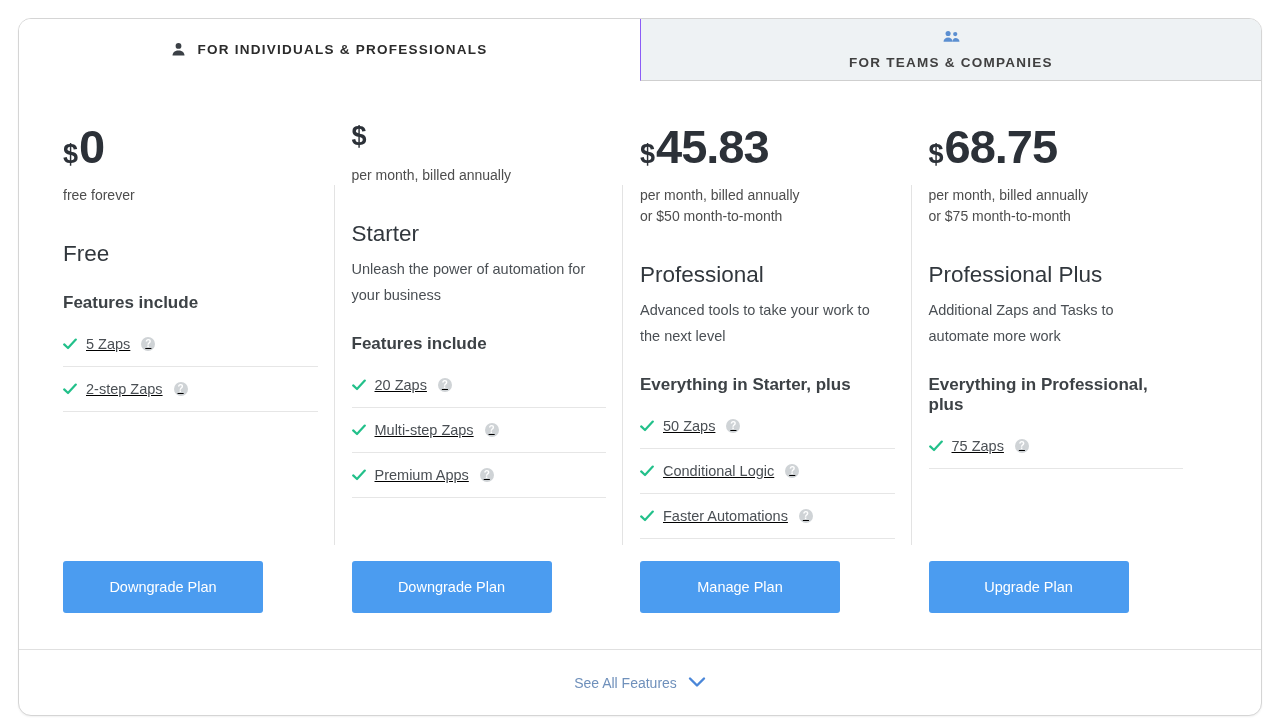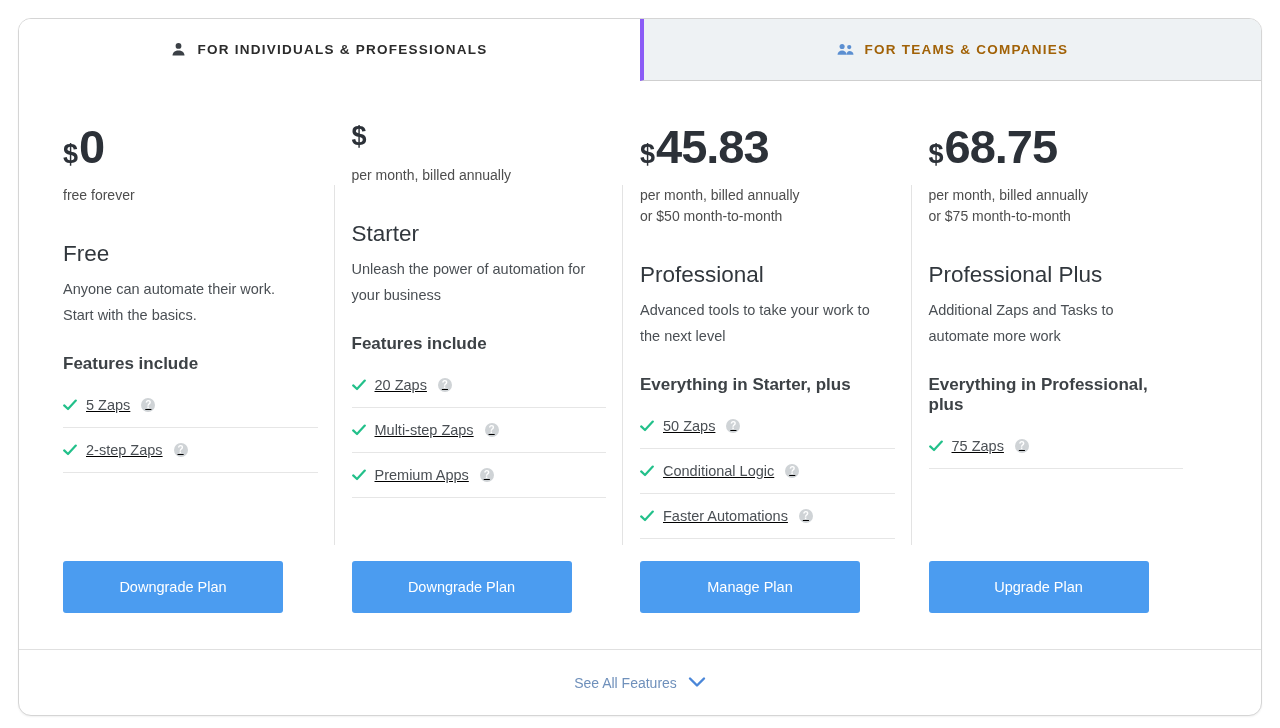--- a/index.html
+++ b/index.html
@@ -31,23 +31,24 @@
     font-size: 13.5px; font-weight: bold; letter-spacing: 1.25px;
     cursor: pointer; position: relative;
   }
   .tab.active {
     background: #ffffff;
     color: #2b2b2b;
     border-bottom: 1px solid transparent;
   }
   .tab.inactive {
     background: #eef2f4;
-    color: #a16207;
-    border-left: 4px solid #8b5cf6;
+    color: #404040;
+    border-left: 1px solid #8b5cf6;
     border-bottom: 1px solid #cfcfcf;
+    flex-direction: column;
   }
   .tab .ticon { display: inline-flex; align-items: center; }
 
   
   .plans {
     flex: 1 1 auto;
     display: flex;
     padding: 42px 44px 0 44px;
     position: relative;
   }
@@ -100,21 +101,21 @@
   .help {
     display: inline-flex; align-items: center; justify-content: center;
     width: 14px; height: 14px; border-radius: 50%;
     background: #cfd3d6; color: #ffffff;
     font-size: 10px; font-weight: bold; line-height: 1;
     cursor: pointer; margin-left: 2px;
   }
 
   .cta-wrap { margin-top: auto; padding-bottom: 36px; }
   .cta {
-    display: block; width: 220px; height: 52px;
+    display: block; width: 200px; height: 52px;
     background: #4b9cf0; color: #ffffff;
     border: none; border-radius: 3px;
     font-family: inherit; font-size: 14.5px;
     cursor: pointer;
   }
 
   
   .footer {
     flex: 0 0 66px;
     border-top: 1px solid #e0e0e0;
@@ -159,21 +160,20 @@
         <div class="vdiv"></div>
         <div class="price">
           <span class="cur">$</span>
           <span class="amt">0</span>
         </div>
         <div class="billing">
           <div>free forever</div>
           <div></div>
         </div>
         <div class="plan-name">Free</div>
-        <div class="plan-desc">Anyone can automate their work. Start with the basics.</div>
         <div class="feat-head">Features include</div>
         <div class="feat-list">
           <div class="feat-row">
             <span class="check">
               <svg width="14" height="12" viewBox="0 0 14 12">
                   <path d="M1.2 6.4 L5 10 L12.8 1.6" stroke="#22c08a" stroke-width="2.2" fill="none" stroke-linecap="round" stroke-linejoin="round"></path>
                 </svg>
             </span>
             <span>5 Zaps</span>
             <span class="help">?</span>

